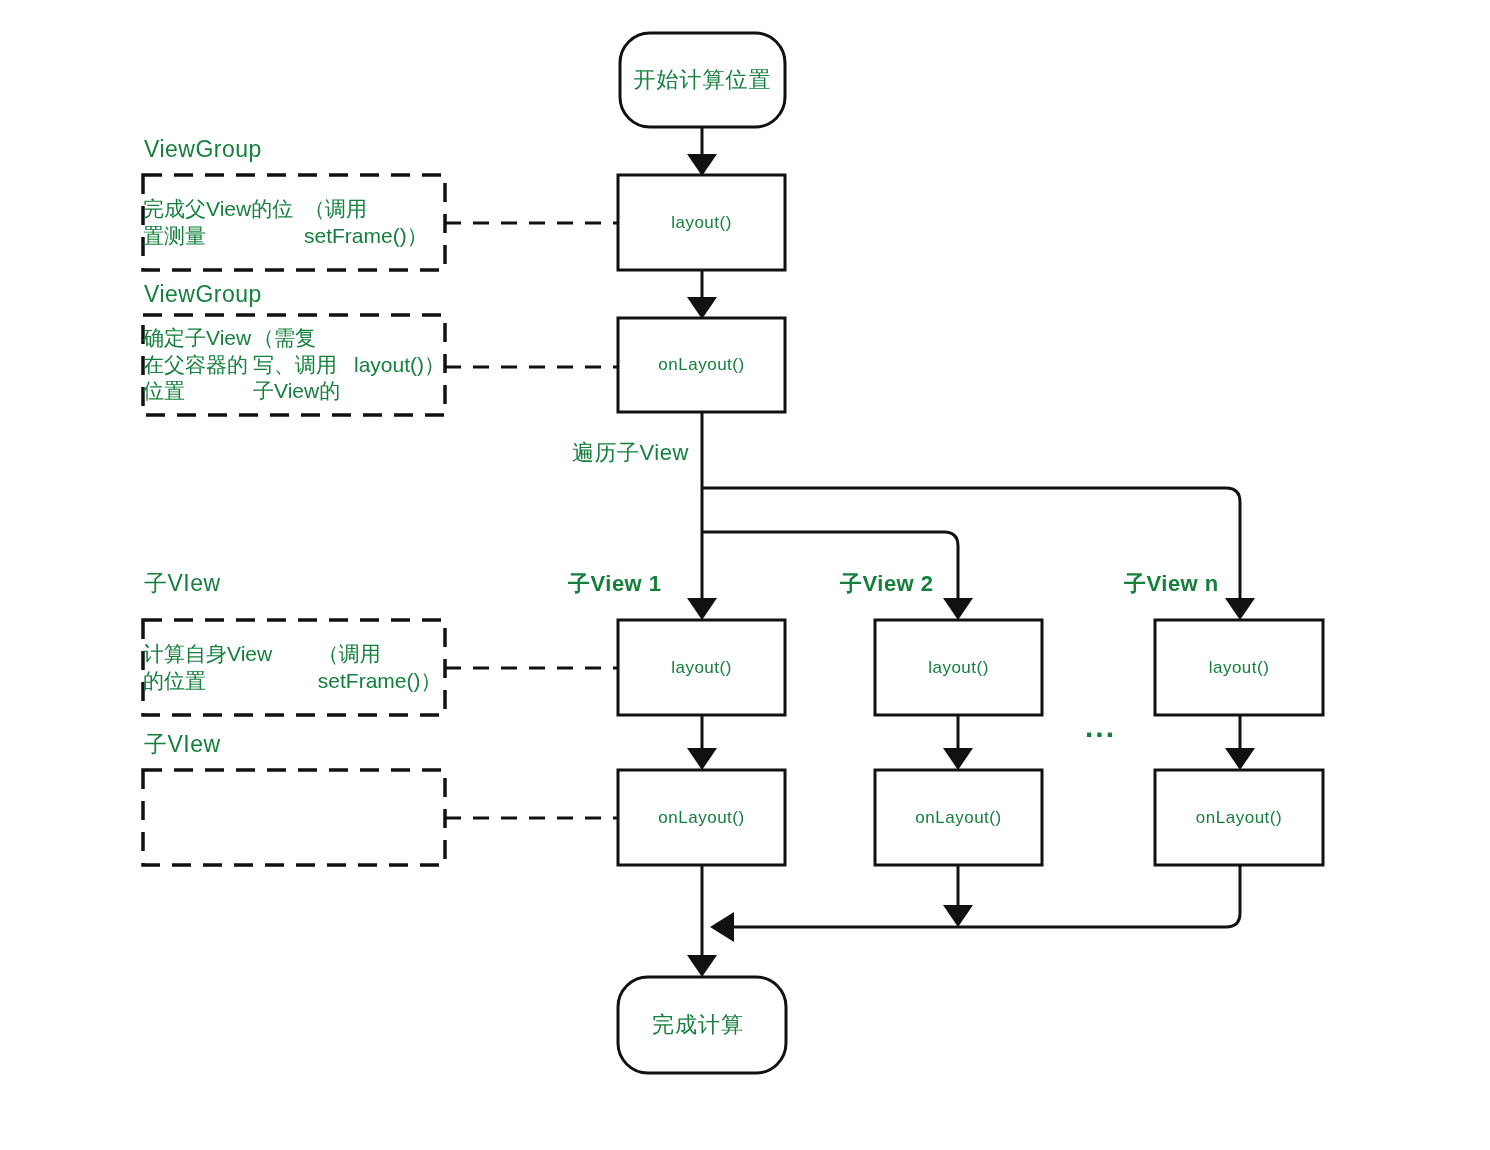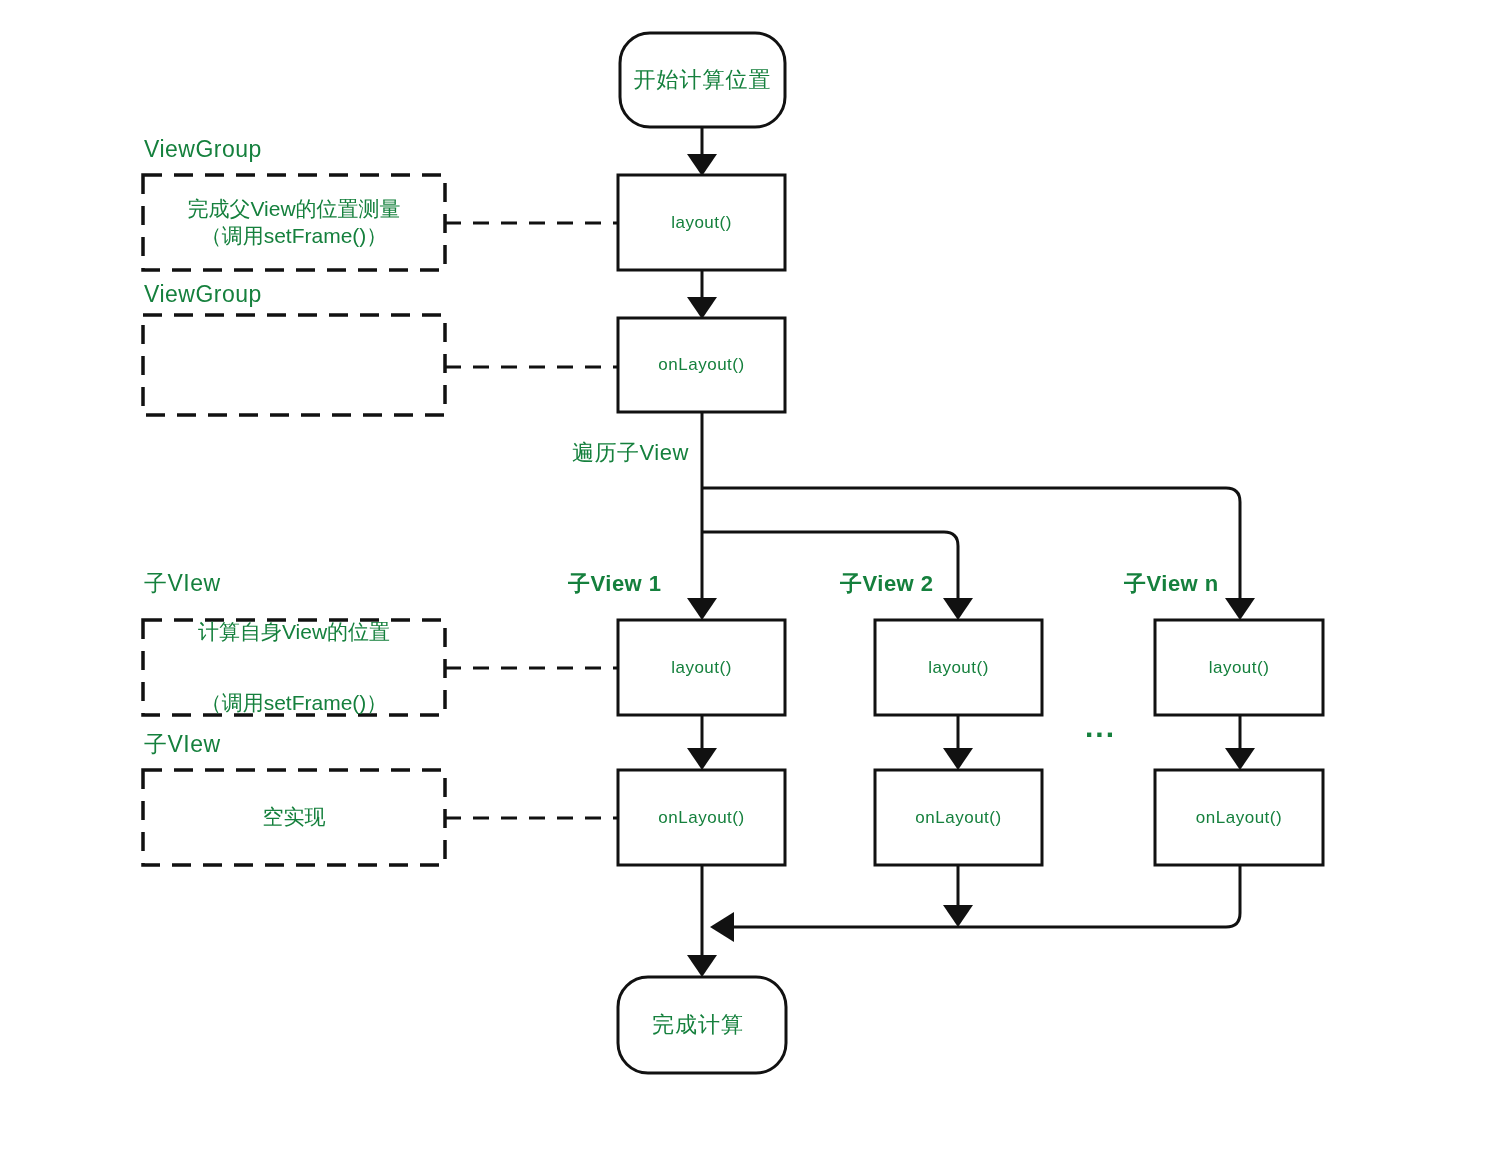--- a/index.html
+++ b/index.html
@@ -14,23 +14,23 @@
   .layer { position:absolute; left:0; top:0; }
   .node-label {
     position:absolute;
     display:flex; align-items:center; justify-content:center;
     font-size:17px; letter-spacing:0.5px;
     text-align:center; white-space:nowrap;
   }
   .terminal-label { font-size:22px; letter-spacing:1px; }
   .anno {
     position:absolute;
-    display:flex; flex-direction:column;
+    display:flex; flex-direction:row;
     align-items:center; justify-content:center;
-    font-size:21px; line-height:1.28; text-align:right;
+    font-size:21px; line-height:1.28; text-align:left;
   }
   .group-label {
     position:absolute;
     font-size:23px; letter-spacing:0.5px; white-space:nowrap;
   }
   .col-label {
     position:absolute;
     font-size:22px; letter-spacing:0.5px; white-space:nowrap;font-weight:bold;
   }
   .free-label {
@@ -126,21 +126,23 @@
 
   <div class="group-label" style="left:144px;top:136px;">ViewGroup</div>
   <div class="group-label" style="left:144px;top:281px;">ViewGroup</div>
   <div class="group-label" style="left:144px;top:568px;">子VIew</div>
   <div class="group-label" style="left:144px;top:729px;">子VIew</div>
 
   <div class="anno" style="left:143px;top:175px;width:302px;height:95px;">
     <div>完成父View的位置测量</div>
     <div>（调用setFrame()）</div>
   </div>
+  <div class="anno" style="left:143px;top:315px;width:302px;height:100px;">
+    <div>确定子View在父容器的位置</div>
+    <div>（需复写、调用子View的</div>
+    <div>layout()）</div>
+  </div>
   <div class="anno" style="left:143px;top:620px;width:302px;height:95px;gap:44px;">
     <div>计算自身View的位置</div>
     <div>（调用setFrame()）</div>
-  </div>
-  <div class="anno" style="left:143px;top:770px;width:302px;height:95px;">
-    <div>空实现</div>
   </div>
 
 </div>
 
 </body></html>

